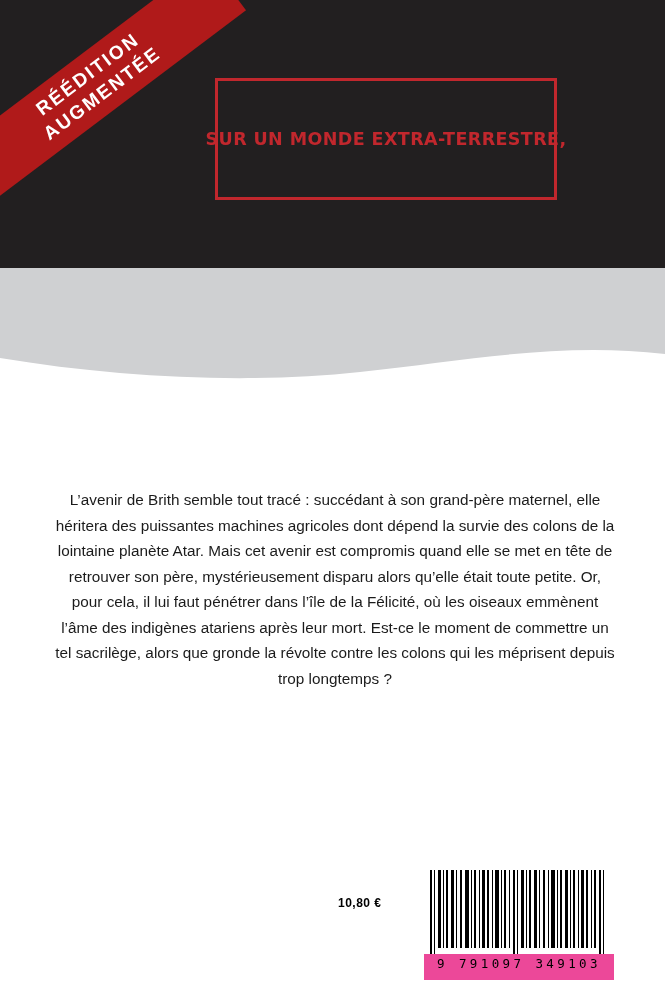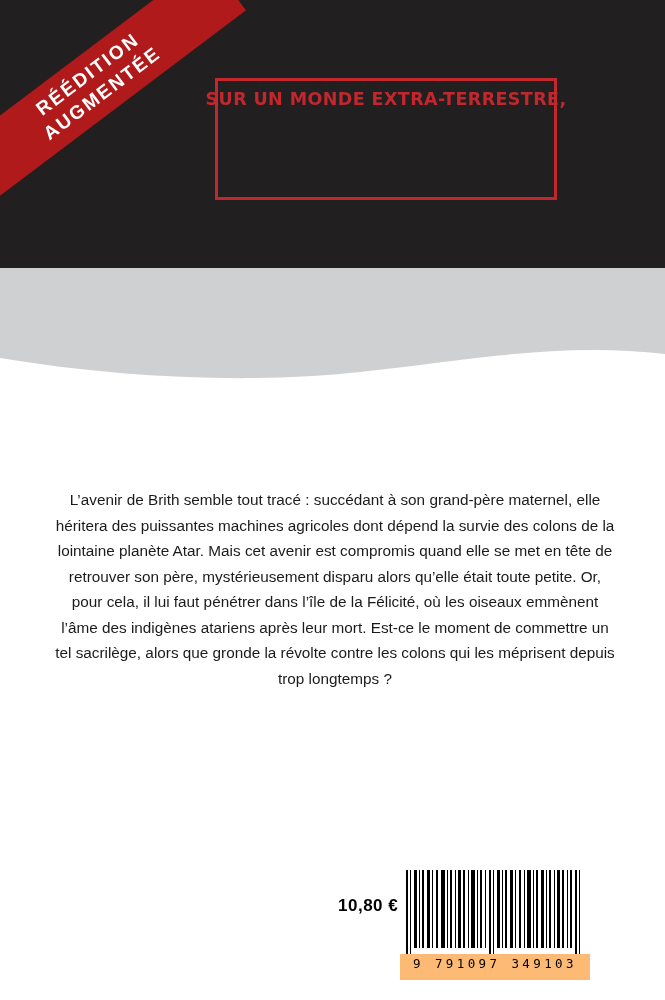--- a/index.html
+++ b/index.html
@@ -71,20 +71,21 @@
     position: absolute;
     left: 215px;
     top: 78px;
     width: 342px;
     height: 122px;
     border: 3px solid #c1272d;
     box-sizing: border-box;
     display: flex;
     flex-direction: column;
     align-items: center;
+    justify-content: center;
     padding: 6px 10px;
     box-sizing: border-box;
   }
   .quote-line {
     color: #c1272d;
     font-family: "DejaVu Sans", sans-serif;
     font-weight: bold;
     font-size: 17.5px;
     line-height: 25px;
     letter-spacing: 0.4px;
@@ -103,35 +104,35 @@
     line-height: 25.5px;
     text-align: center;
     font-family: "Liberation Sans", sans-serif;
   }
 
   
   .price {
     position: absolute;
     left: 338px;
     top: 896px;
-    font-size: 17px;
+    font-size: 12px;
     font-weight: bold;
     color: #000000;
     font-family: "Liberation Sans", sans-serif;
     letter-spacing: 0.5px;
   }
 
   
   .barcode-wrap {
     position: absolute;
-    left: 400px;
+    left: 424px;
     top: 868px;
     width: 190px;
     height: 112px;
-    background: #fdba74;
+    background: #ec4899;
   }
   .barcode-bars {
     position: absolute;
     left: 0; top: 0;
     width: 190px;
     height: 86px;
   }
   .barcode-bars svg { display: block; }
   .barcode-digits {
     position: absolute;

